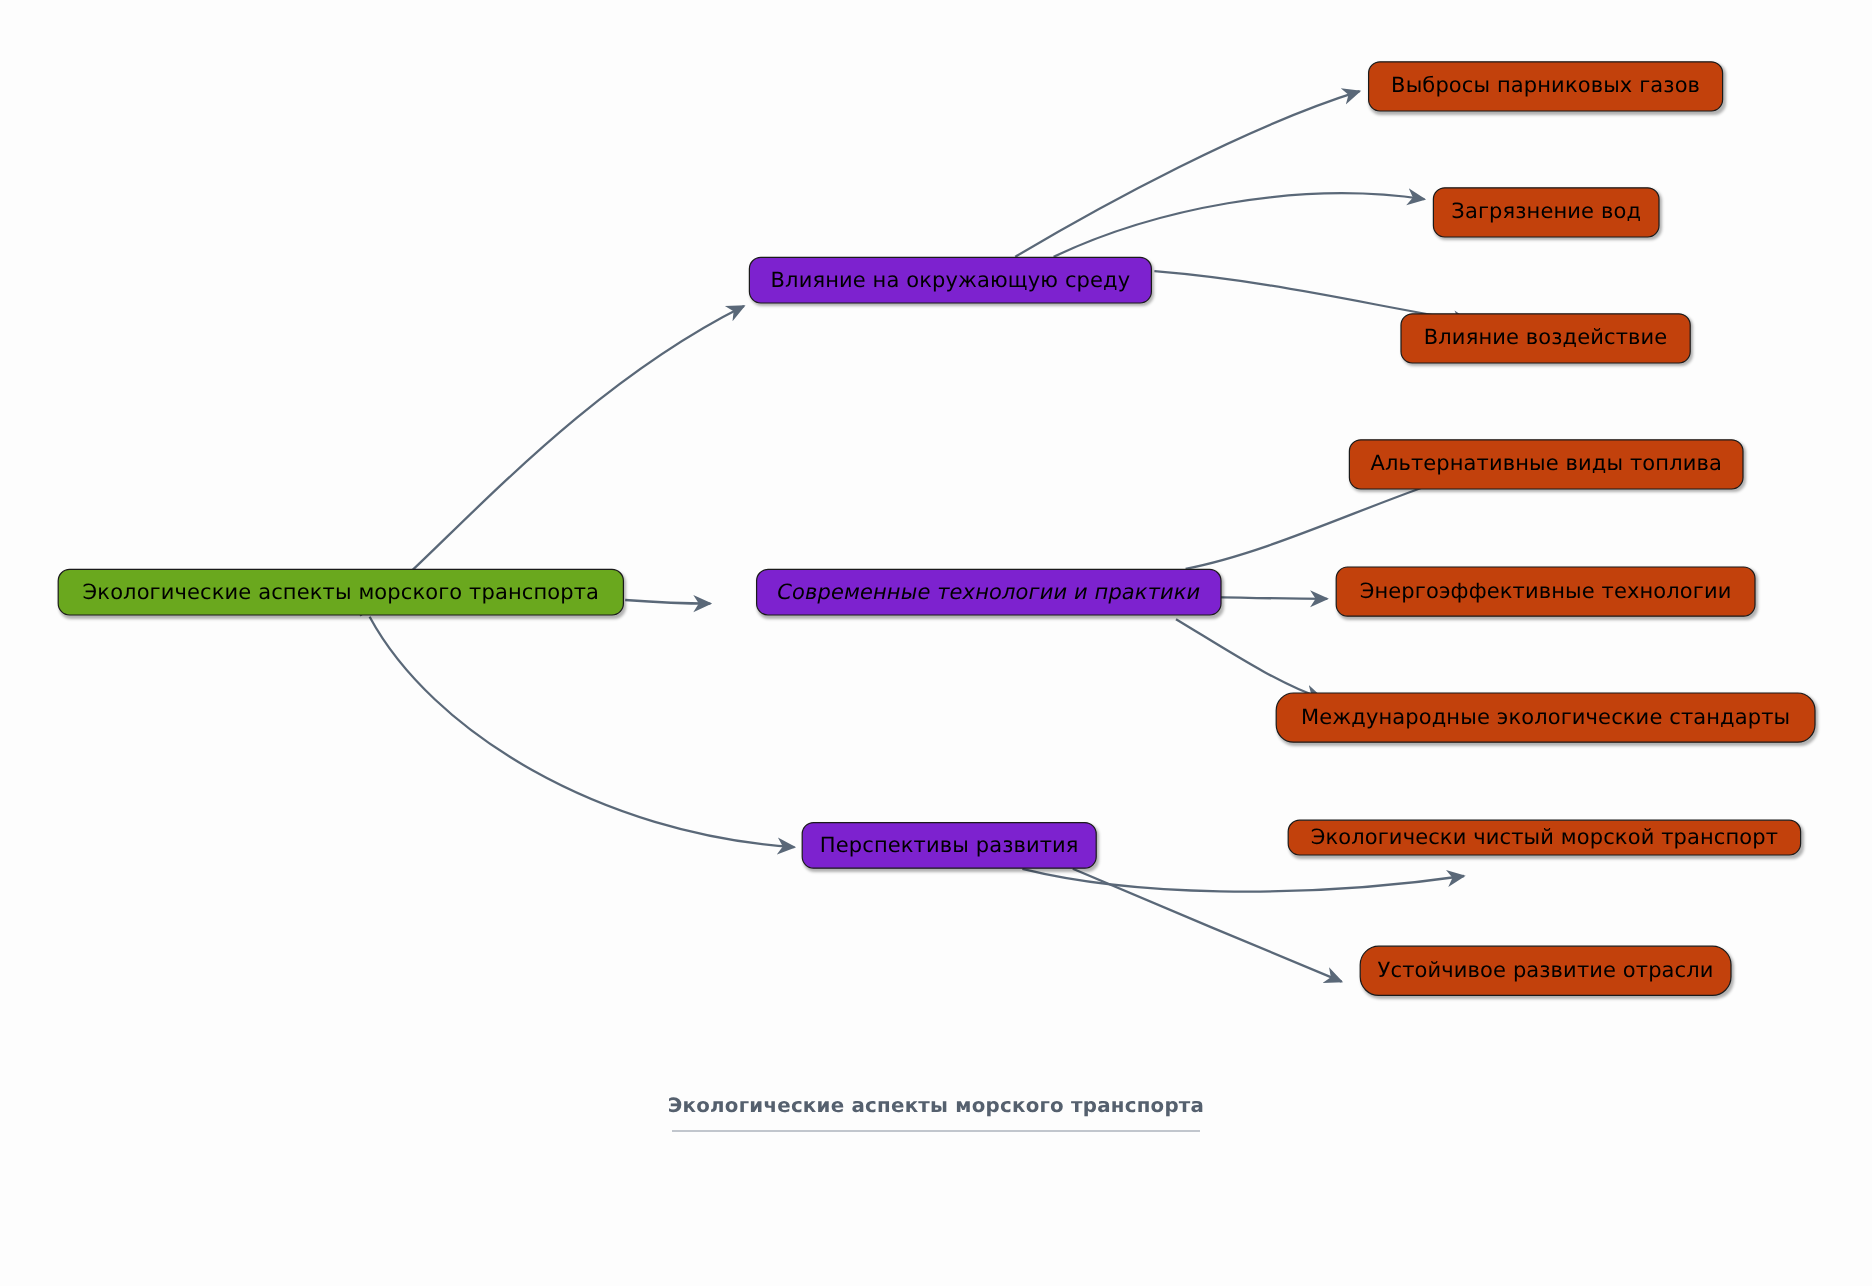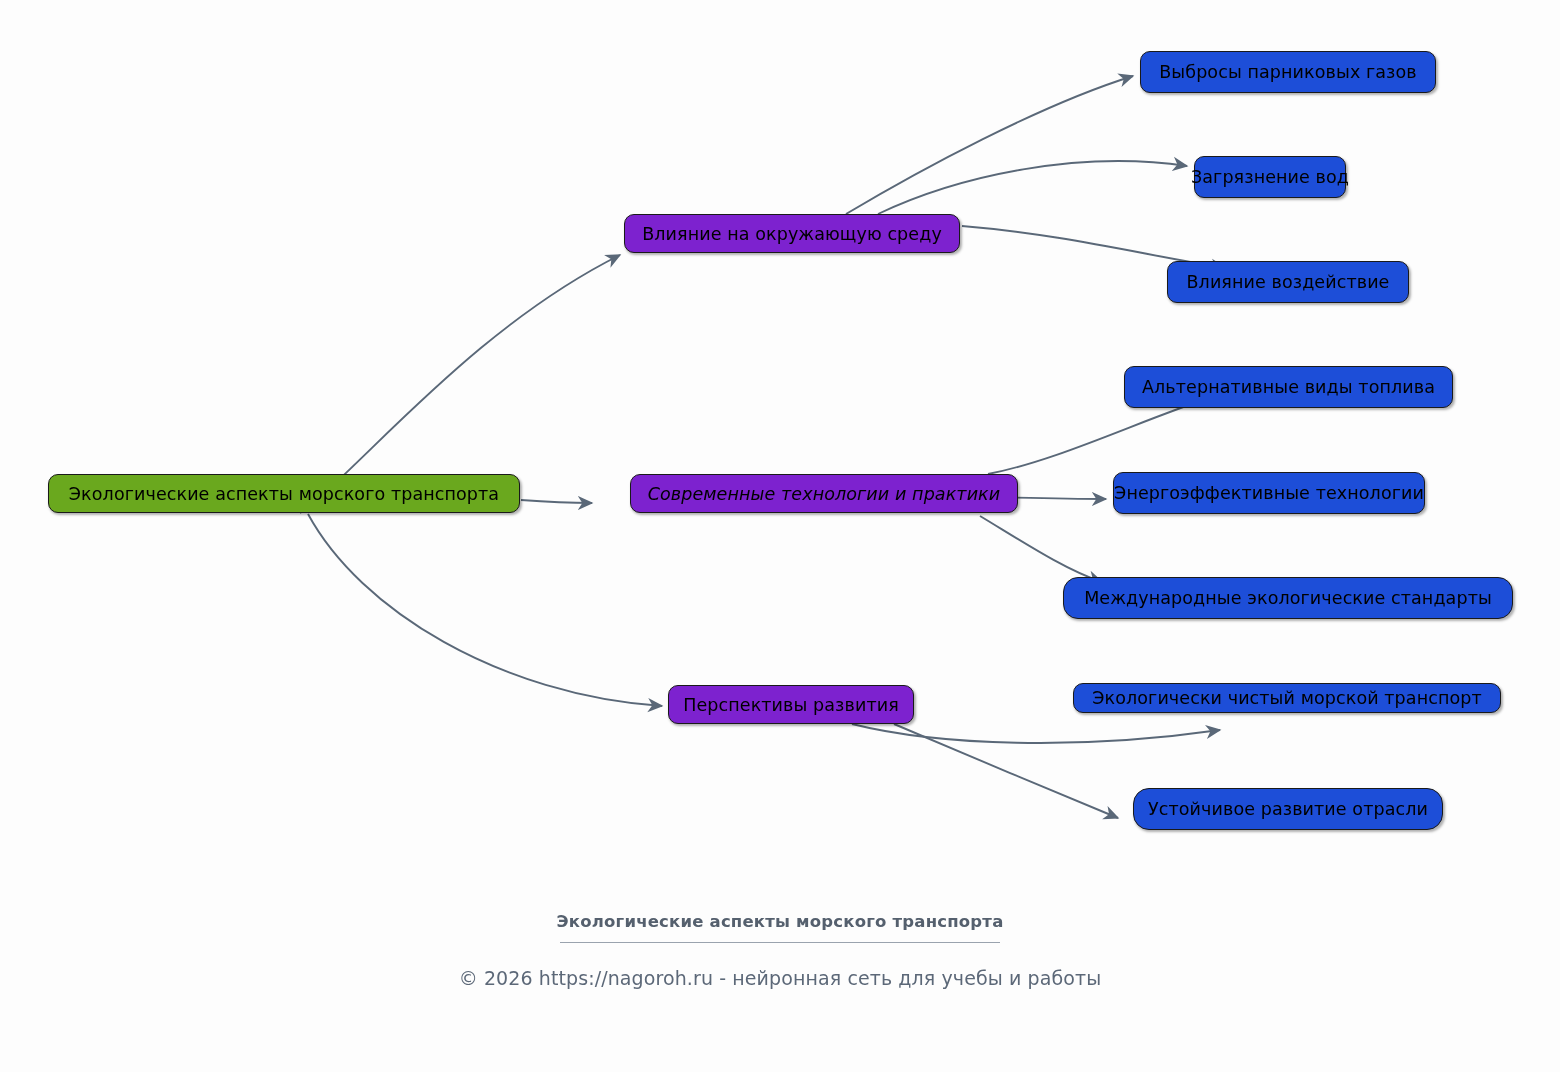--- a/index.html
+++ b/index.html
@@ -39,21 +39,21 @@
     background: #6aa81e;
     color: #000000;
     font-size: 17.5px;
   }
   .node-branch {
     background: #7d22cf;
     color: #000000;
     font-size: 17.5px;
   }
   .node-leaf {
-    background: #1d4ed8;
+    background: #c2410c;
     color: #000000;
     font-size: 17.5px;
   }
   #footer {
     position: absolute;
     left: 0;
     width: 1560px;
     text-align: center;
   }
   .footer-title {
@@ -112,42 +112,41 @@
       </div>
       <div class="node node-branch" style="left: 630px; top: 474px; width: 388px; height: 39px; font-style: italic;">
         <span>Современные технологии и практики</span>
       </div>
       <div class="node node-branch" style="left: 668px; top: 685px; width: 246px; height: 39px;">
         <span>Перспективы развития</span>
       </div>
       <div class="node node-leaf" style="left: 1140px; top: 51px; width: 296px; height: 42px;">
         <span>Выбросы парниковых газов</span>
       </div>
-      <div class="node node-leaf" style="left: 1194px; top: 156px; width: 152px; height: 42px;">
+      <div class="node node-leaf" style="left: 1194px; top: 156px; width: 189px; height: 42px;">
         <span>Загрязнение вод</span>
       </div>
       <div class="node node-leaf" style="left: 1167px; top: 261px; width: 242px; height: 42px;">
         <span>Влияние воздействие</span>
       </div>
       <div class="node node-leaf" style="left: 1124px; top: 366px; width: 329px; height: 42px;">
         <span>Альтернативные виды топлива</span>
       </div>
-      <div class="node node-leaf" style="left: 1113px; top: 472px; width: 312px; height: 42px;">
+      <div class="node node-leaf" style="left: 1113px; top: 472px; width: 350px; height: 42px;">
         <span>Энергоэффективные технологии</span>
       </div>
       <div class="node node-leaf" style="left: 1063px; top: 577px; width: 450px; height: 42px; border-radius: 15px;">
         <span>Международные экологические стандарты</span>
       </div>
       <div class="node node-leaf" style="left: 1073px; top: 683px; width: 428px; height: 30px;">
         <span>Экологически чистый морской транспорт</span>
       </div>
       <div class="node node-leaf" style="left: 1133px; top: 788px; width: 310px; height: 42px; border-radius: 16px;">
         <span>Устойчивое развитие отрасли</span>
       </div>
     </div>
 
   <div id="footer" style="top:912px;">
     <div class="footer-title">Экологические аспекты морского транспорта</div>
     <div class="footer-rule"></div>
-    <div class="footer-copy">© 2026 https://nagoroh.ru - нейронная сеть для учебы и работы</div>
   </div>
 
 </div>
 
 </body></html>

